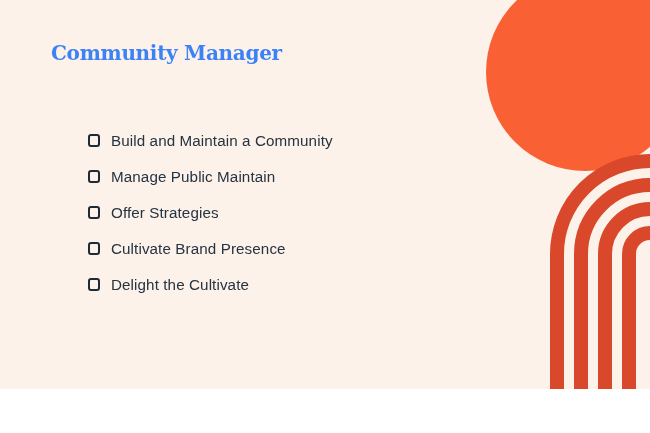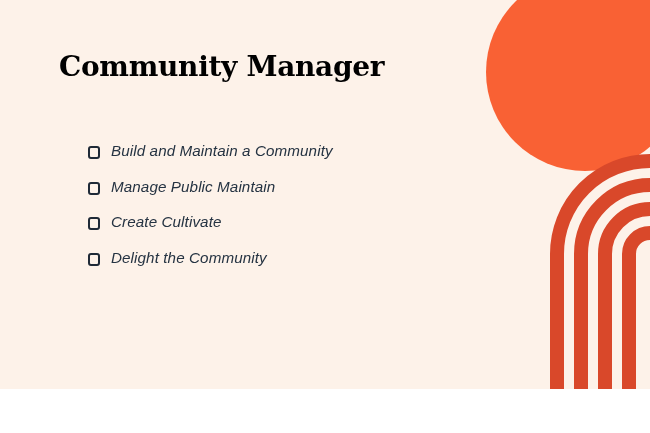--- a/index.html
+++ b/index.html
@@ -44,44 +44,43 @@
     top: 0;
     display: block;
   }
 
   
   .title {
     position: absolute;
     left: 47px;
     top: 38px;
     width: 400px;
-    margin: 12px;
+    margin: 4px;
     font-family: "DejaVu Serif", "Liberation Serif", serif;
     font-weight: 700;
-    font-size: 28px;
+    font-size: 20px;
     line-height: 1.18;
     letter-spacing: -0.3px;
-    color: #000000;
+    color: #3b82f6;
   }
 
   .checklist {
     position: absolute;
     left: 88px;
     top: 123px;
     margin: 0;
     padding: 0;
     list-style: none;
     width: 400px;
   }
 
   .check-item {
     display: flex;
-    align-items: flex-end;
+    align-items: center;
     height: 35.8px;
-    font-style: italic;
   }
 
   .checkbox {
     flex: 0 0 auto;
     width: 8px;
     height: 9px;
     border: 2.6px solid #1f2a37;
     border-radius: 3px;
     box-sizing: content-box;
     margin-right: 11px;
@@ -144,22 +143,26 @@
     <li class="check-item">
       <span class="checkbox"></span>
       <span class="check-label">Build and Maintain a Community</span>
     </li>
     <li class="check-item">
       <span class="checkbox"></span>
       <span class="check-label">Manage Public Maintain</span>
     </li>
     <li class="check-item">
       <span class="checkbox"></span>
-      <span class="check-label">Create Cultivate</span>
+      <span class="check-label">Offer Strategies</span>
     </li>
     <li class="check-item">
       <span class="checkbox"></span>
-      <span class="check-label">Delight the Community</span>
+      <span class="check-label">Cultivate Brand Presence</span>
+    </li>
+    <li class="check-item">
+      <span class="checkbox"></span>
+      <span class="check-label">Delight the Cultivate</span>
     </li>
   </ul>
 
 
 </div>
 
 </body></html>

